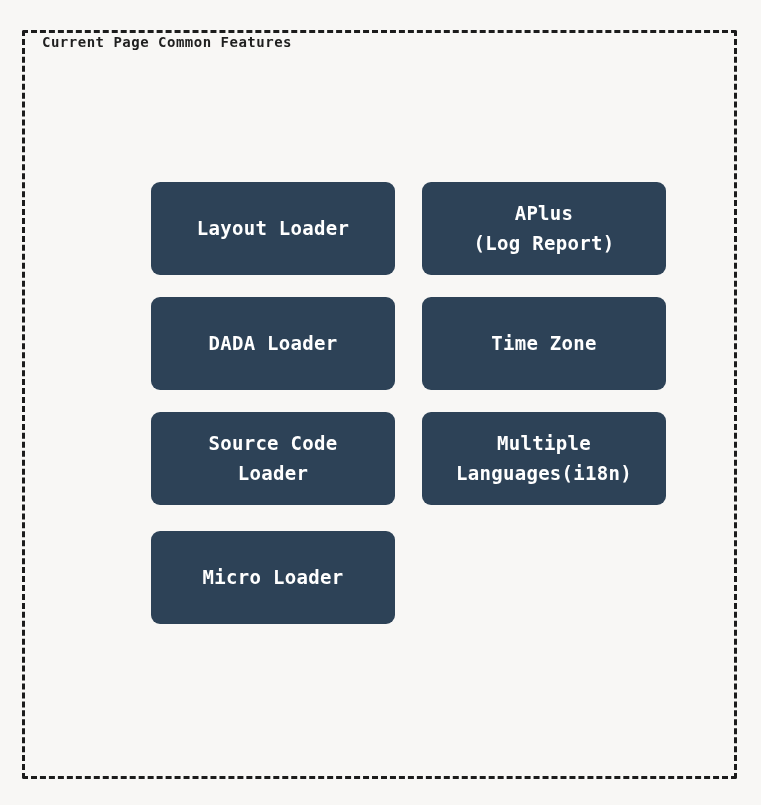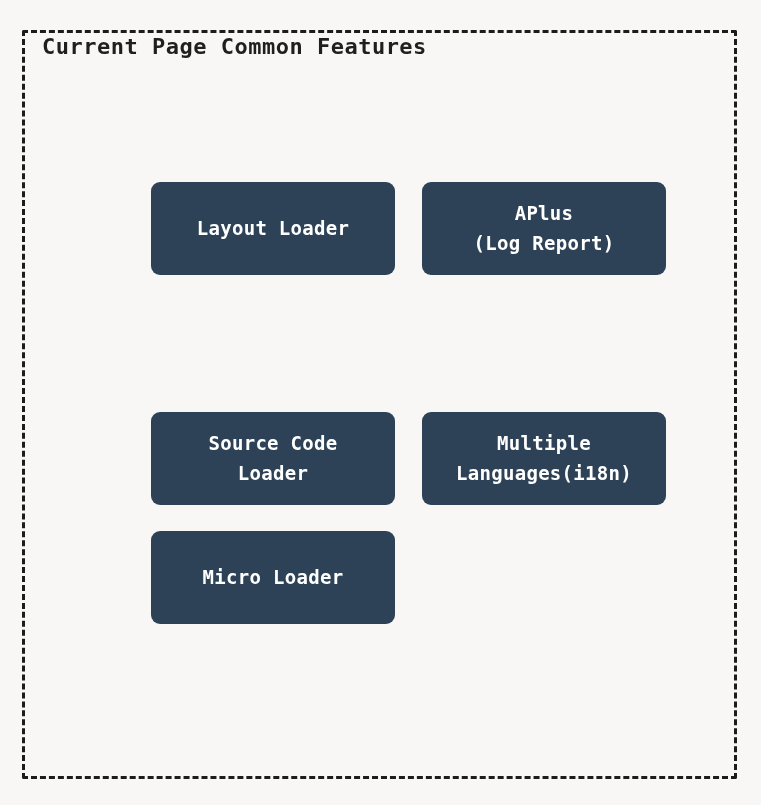--- a/index.html
+++ b/index.html
@@ -22,21 +22,21 @@
     width: 709px;
     height: 743px;
     border: 3px dashed #1c1c1c;
     border-radius: 2px;
     background: transparent;
   }
   .frame-title {
     position: absolute;
     left: 42px;
     top: 34px;
-    font-size: 22px;
+    font-size: 14px;
     font-weight: bold;
     color: #1f1f1f;
     letter-spacing: 0.5px;
     white-space: nowrap;
   }
   .node {
     position: absolute;
     width: 244px;
     height: 93px;
     background: #2d4257;
@@ -70,30 +70,36 @@
 
 <div class="canvas">
 
   <div class="frame"></div>
 
   <div class="frame-title">Current Page Common Features</div>
 
   <div class="node col-left row-0">
     <span class="node-label">Layout Loader</span>
   </div>
+  <div class="node col-left row-1">
+    <span class="node-label">DADA Loader</span>
+  </div>
   <div class="node col-left row-2">
     <span class="node-label">Source Code
 Loader</span>
   </div>
   <div class="node col-left row-3">
     <span class="node-label">Micro Loader</span>
   </div>
 
   <div class="node col-right row-0">
     <span class="node-label">APlus
 (Log Report)</span>
   </div>
+  <div class="node col-right row-1">
+    <span class="node-label">Time Zone</span>
+  </div>
   <div class="node col-right row-2">
     <span class="node-label">Multiple
 Languages(i18n)</span>
   </div>
 
 </div>
 
 </body></html>

